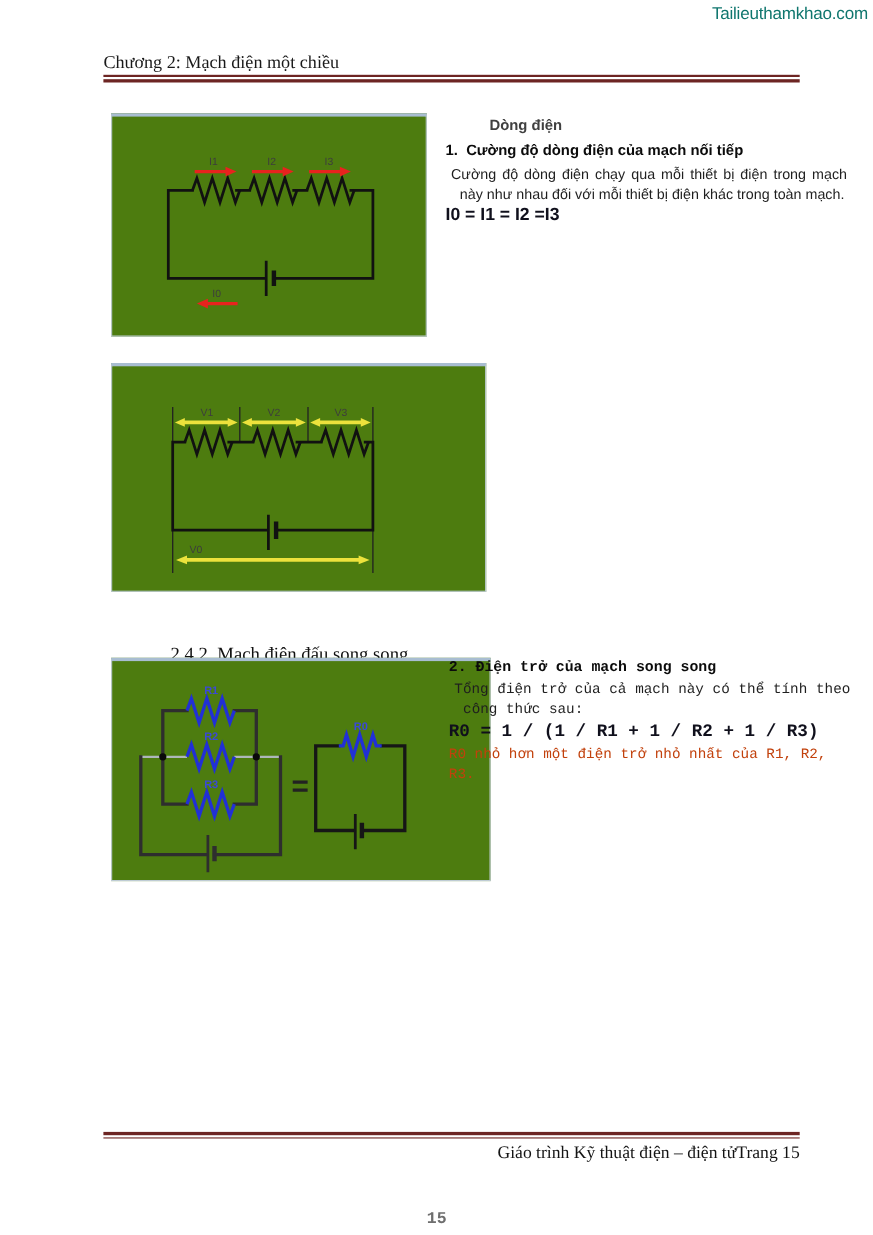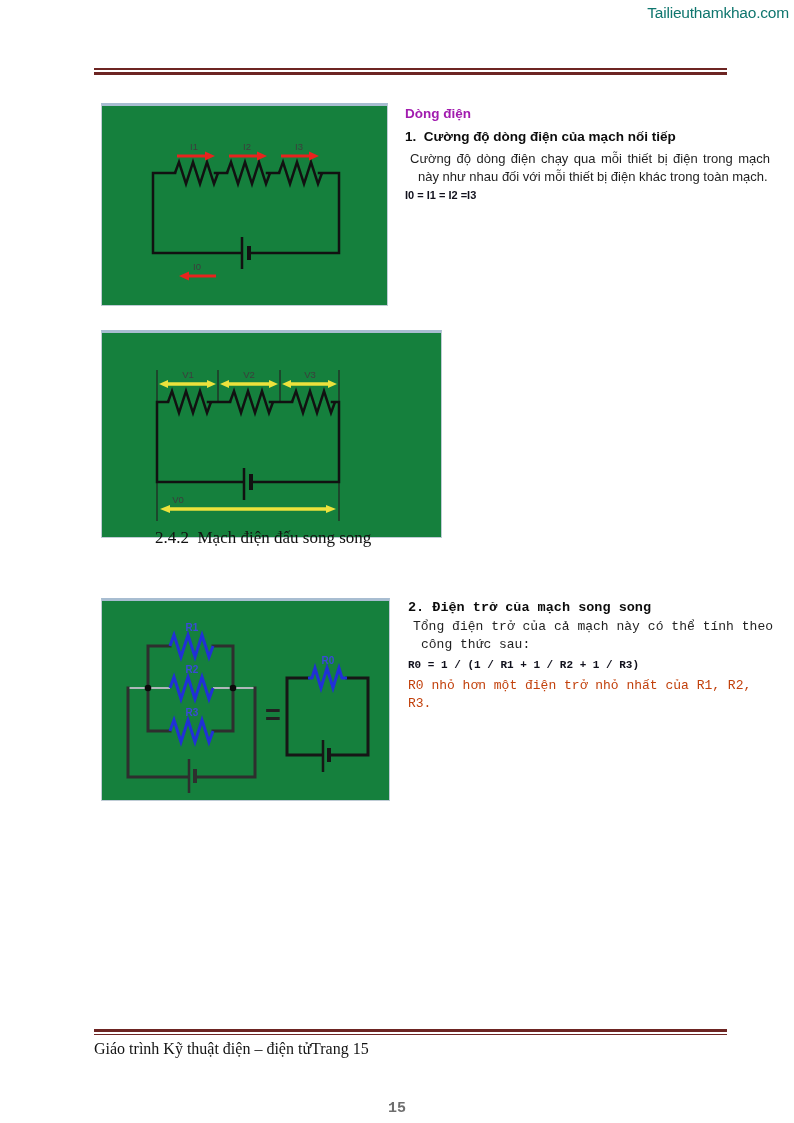--- a/index.html
+++ b/index.html
@@ -10,52 +10,52 @@
   .watermark{position:absolute;top:4px;right:5px;font-size:15.5px;font-weight:400;
              color:#0f766e;letter-spacing:-0.2px;}
 
   
   .header-title{position:absolute;left:94px;top:47px;font-family:"Liberation Serif",serif;
                 font-size:16.5px;color:#191919;}
   .rule{position:absolute;left:94px;width:633px;box-sizing:content-box;}
   .rule-header{top:68px;height:1.5px;border-top:2px solid #6d2523;border-bottom:3px solid #6d2523;}
   .rule-footer{top:1029px;height:1.5px;border-top:3.5px solid #6d2523;border-bottom:1.5px solid #6d2523;}
   .footer-row{position:absolute;left:94px;top:1040px;width:633px;display:flex;
-              justify-content:flex-start;font-family:"Liberation Serif",serif;
+              justify-content:flex-end;font-family:"Liberation Serif",serif;
               font-size:16px;color:#141414;}
   .page-number{position:absolute;left:0;right:0;top:1100px;text-align:center;
                font-family:"Liberation Mono",monospace;font-size:15px;color:#6e6e6e;font-weight:bold;}
 
   
-  .panel{position:absolute;background:#15803d;border:1px solid #bfccd5;border-top:3px solid #a8bdd1;
+  .panel{position:absolute;background:#4d7c0f;border:1px solid #bfccd5;border-top:3px solid #a8bdd1;
          box-sizing:border-box;}
   .panel svg{display:block;}
   .p1{left:101px;top:103px;width:287px;height:203px;}
   .p2{left:101px;top:330px;width:341px;height:208px;}
-  .p3{left:101px;top:598px;width:289px;height:203px;}
+  .p3{left:101px;top:598px;width:345px;height:203px;}
 
   
   .tblock{position:absolute;width:362px;color:#222;}
   .tb1{left:405px;top:104px;}
   .tb2{left:405px;top:330px;}
   .tb3{left:408px;top:597px;font-family:Liberation Mono, monospace;}
-  .bluehead{font-size:13.5px;font-weight:700;color:#a21caf;line-height:19px;white-space:pre;}
+  .bluehead{font-size:13.5px;font-weight:700;color:#404040;line-height:19px;white-space:pre;margin-left:40px;}
   .subhead{font-size:13.5px;font-weight:700;color:#0b0b0b;line-height:21px;white-space:pre;}
   .tb1 .subhead{margin-top:3px;}
   .tb2 .subhead{margin-top:2px;}
   .para{font-size:13px;line-height:18px;color:#1f1f1f;text-align:justify;
         margin:3px 0 0 5px;padding-left:8px;text-indent:-8px;width:352px;}
   .tb2 .para{margin-top:2px;}
   .tb3 .para{margin-top:0;}
-  .formula{font-size:11px;font-weight:700;color:#10101c;line-height:19px;margin-top:0;}
+  .formula{font-size:16px;font-weight:700;color:#10101c;line-height:19px;margin-top:0;}
   .tb2 .formula{margin-top:2px;}
   .tb3 .formula{margin-top:2px;}
   .note{font-size:13px;line-height:18px;color:#c2410c;margin-top:2px;}
 
-  .section-heading{position:absolute;left:155px;top:528px;font-family:"Liberation Serif",serif;
+  .section-heading{position:absolute;left:155px;top:585px;font-family:"Liberation Serif",serif;
                    font-size:17px;color:#111;white-space:pre;}
 
   
   .wire{stroke:#111;stroke-width:2.5;fill:none;stroke-linecap:square;}
   .wire3{stroke:#2e2e2e;stroke-width:3;fill:none;stroke-linecap:square;}
   .wireb{stroke:#161616;stroke-width:3;fill:none;stroke-linecap:square;}
   .gray-wire{stroke:#aeb7ba;stroke-width:2;fill:none;}
   .plate-long{stroke-width:2.5;fill:none;}
   .plate-short{stroke-width:4;fill:none;}
   .res-black{stroke:#111;stroke-width:2.5;fill:none;stroke-linejoin:miter;}
@@ -67,20 +67,21 @@
   .equals-sign{font-family:"Liberation Sans",sans-serif;font-size:27px;font-weight:700;
                fill:#222;text-anchor:middle;}
 </style>
 </head>
 <body>
 
 <div class="page">
 
   <div class="watermark">Tailieuthamkhao.com</div>
 
+  <div class="header-title">Chương 2: Mạch điện một chiều</div>
   <div class="rule rule-header"></div>
 
   <div class="panel p1">
     <svg width="285" height="199" viewBox="0 0 285 199">
       <g>
         <path class="wire" d="M51,67 H73 M113,67 H125 M165,67 H177 M217,67 H237 M51,67 V147 M237,67 V147 M51,147 H138 M148,147 H237"></path>
       </g>
       <g>
         <path class="plate-long" stroke="#111" d="M140,131 V163"></path>
         <path class="plate-short" stroke="#111" d="M147,140 V154"></path>

